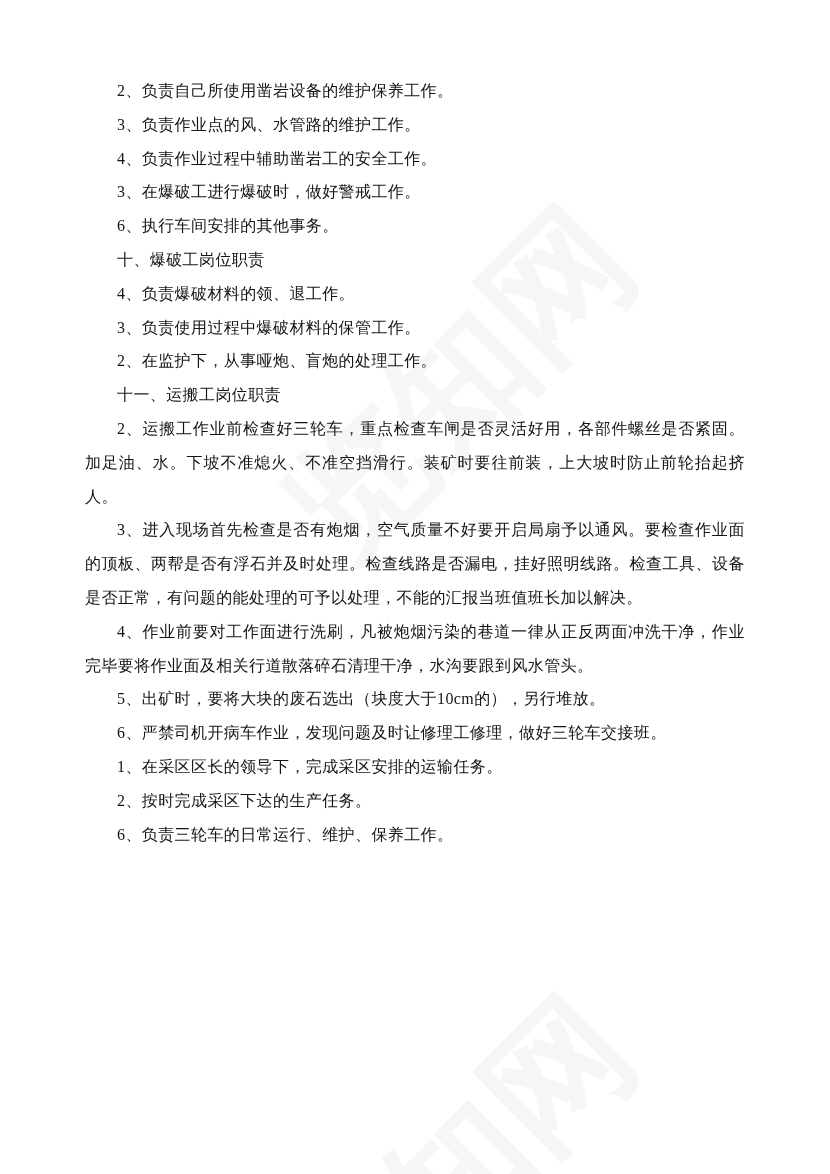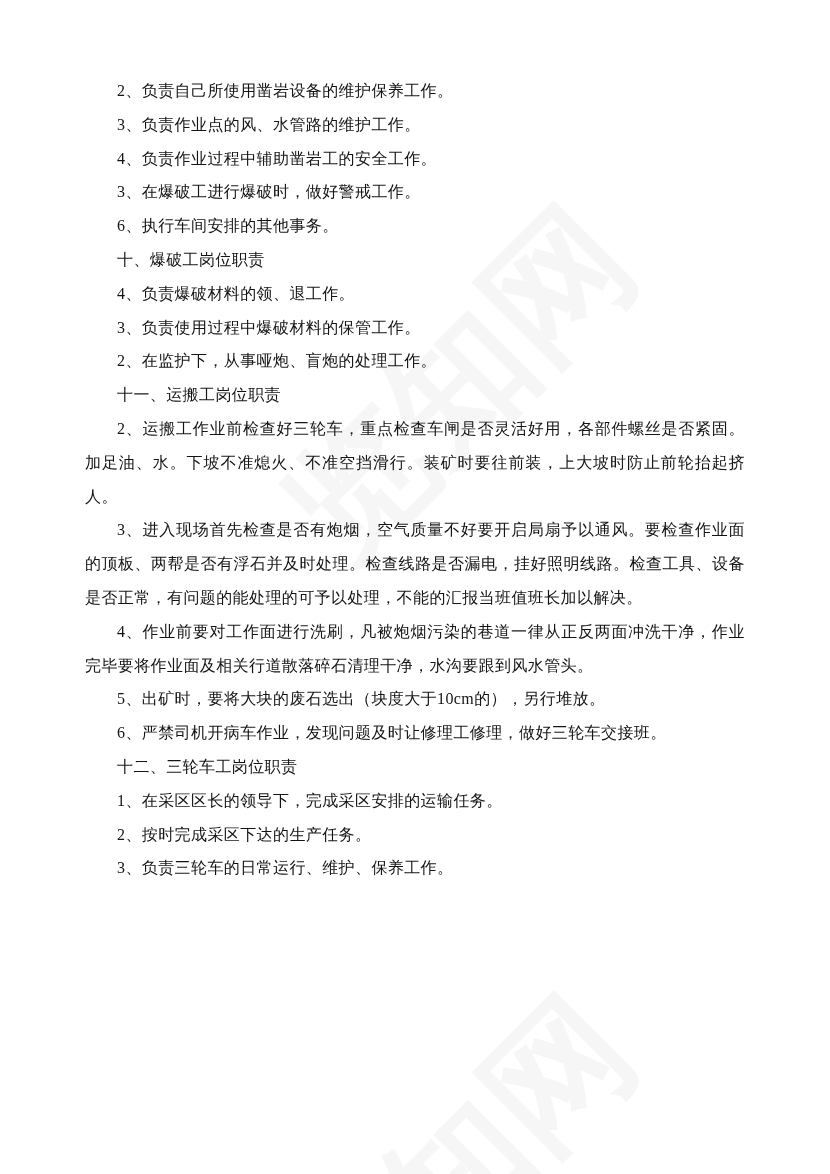--- a/index.html
+++ b/index.html
@@ -72,18 +72,17 @@
   <p>3、负责使用过程中爆破材料的保管工作。</p>
   <p>2、在监护下，从事哑炮、盲炮的处理工作。</p>
 
   <p class="heading">十一、运搬工岗位职责</p>
   <p>2、运搬工作业前检查好三轮车，重点检查车闸是否灵活好用，各部件螺丝是否紧固。加足油、水。下坡不准熄火、不准空挡滑行。装矿时要往前装，上大坡时防止前轮抬起挤人。</p>
   <p>3、进入现场首先检查是否有炮烟，空气质量不好要开启局扇予以通风。要检查作业面的顶板、两帮是否有浮石并及时处理。检查线路是否漏电，挂好照明线路。检查工具、设备是否正常，有问题的能处理的可予以处理，不能的汇报当班值班长加以解决。</p>
   <p>4、作业前要对工作面进行洗刷，凡被炮烟污染的巷道一律从正反两面冲洗干净，作业完毕要将作业面及相关行道散落碎石清理干净，水沟要跟到风水管头。</p>
   <p>5、出矿时，要将大块的废石选出（块度大于10cm的），另行堆放。</p>
   <p>6、严禁司机开病车作业，发现问题及时让修理工修理，做好三轮车交接班。</p>
 
-  <p class="heading">十二、三轮车工岗位职责</p>
   <p>1、在采区区长的领导下，完成采区安排的运输任务。</p>
   <p>2、按时完成采区下达的生产任务。</p>
-  <p>3、负责三轮车的日常运行、维护、保养工作。</p>
+  <p>6、负责三轮车的日常运行、维护、保养工作。</p>
 
 </div>
 
 </body></html>

